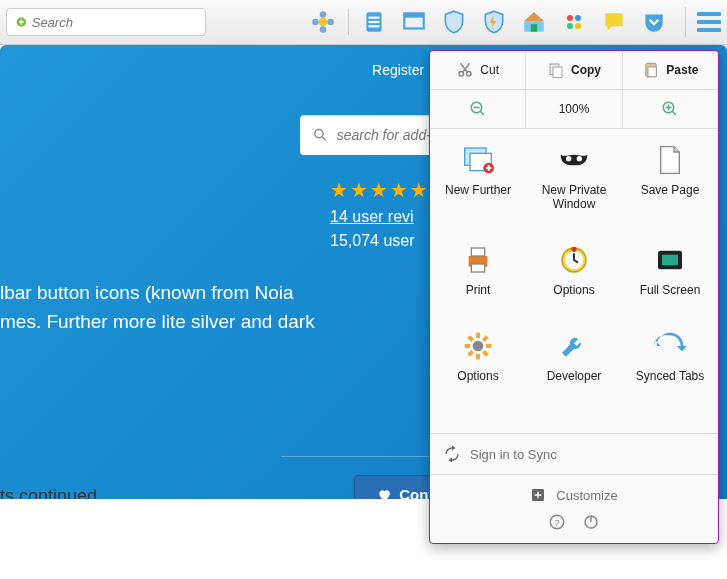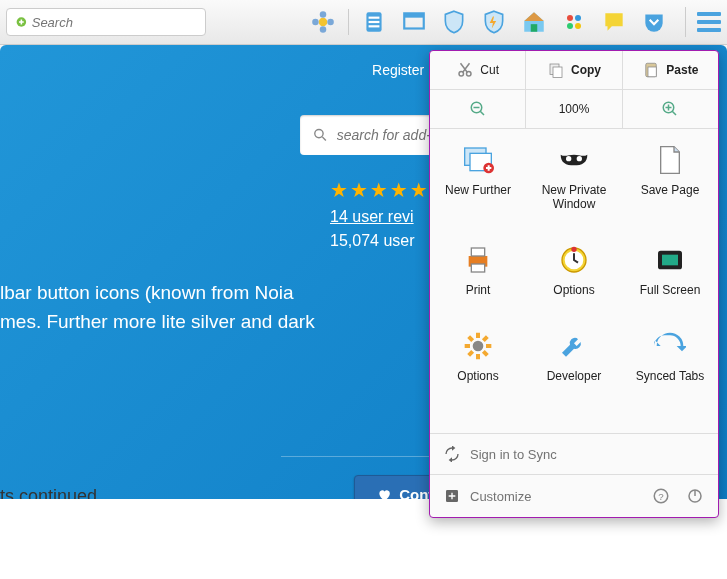--- a/index.html
+++ b/index.html
@@ -41,21 +41,21 @@
 .menu-row3 { display: flex; border-bottom: 1px solid #ddd; }
 .menu-row3 > div { flex: 1; display: flex; align-items: center; justify-content: center; gap: 6px; padding: 10px 4px; cursor: pointer; }
 .menu-row3 > div + div { border-left: 1px solid #ddd; font-weight: bold; }
 .zoom-row { display: flex; border-bottom: 1px solid #ddd; }
 .zoom-row > div { flex: 1; display: flex; align-items: center; justify-content: center; padding: 10px 20px; }
 .zoom-row > div + div { border-left: 1px solid #ddd; }
 .grid3 { display: grid; grid-template-columns: repeat(3, 1fr); }
 .grid-item { display: flex; flex-direction: column; align-items: center; justify-content: flex-start; padding: 14px 4px 18px; text-align: center; cursor: pointer; gap: 6px; }
 .grid-item .icn { width: 34px; height: 34px; display: flex; align-items: center; justify-content: center; }
 .footer-item { display: flex; align-items: center; gap: 10px; padding: 12px 14px; border-top: 1px solid #ddd; font-size: 13px; color: #737373; cursor: pointer; }
-.footer-item.last { justify-content: space-between; }
+.footer-item.last { justify-content: space-between; flex-direction: column; }
 .footer-item .left { display: flex; align-items: center; gap: 10px; }
 .footer-item .right { display: flex; align-items: center; gap: 16px; }
 </style>
 </head>
 <body>
 
 <div class="toolbar">
   <div class="search-box">
     <svg class="add-icon" viewBox="0 0 16 16">
         <circle cx="8" cy="8" r="6" fill="#7ac142"></circle>

